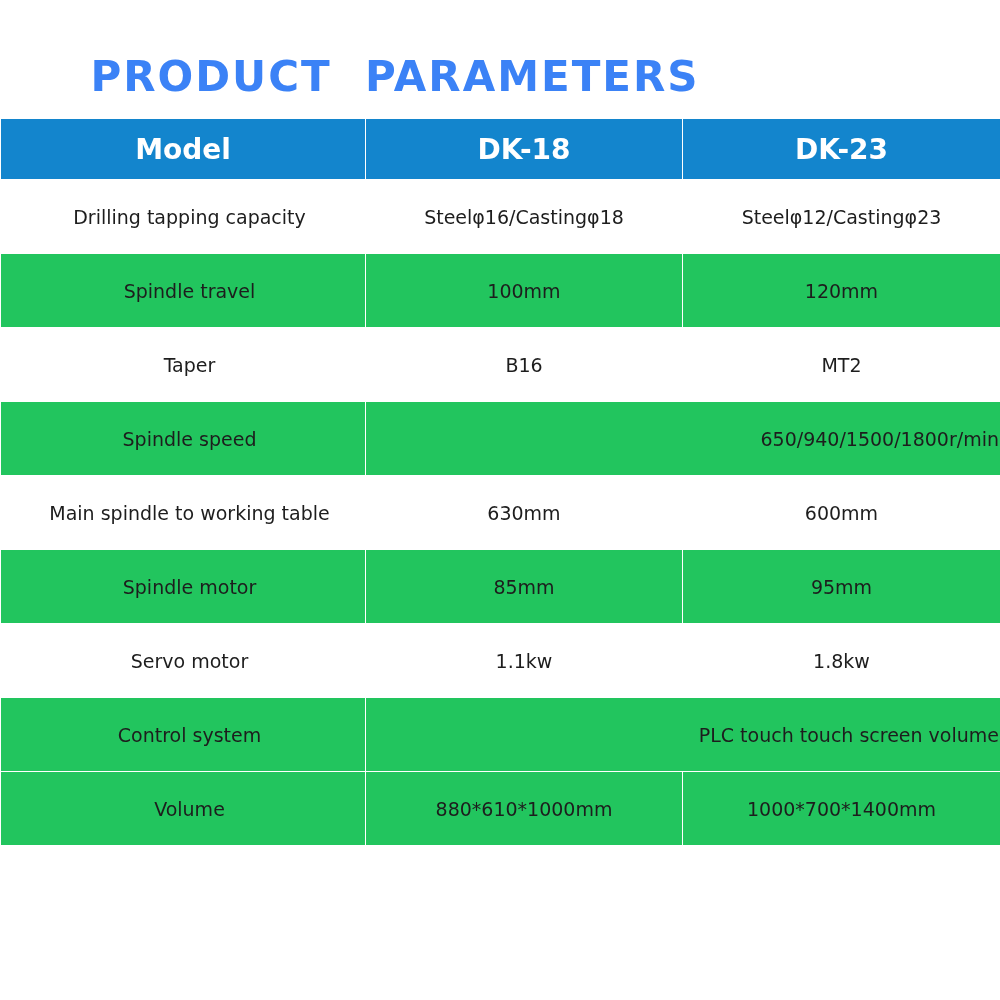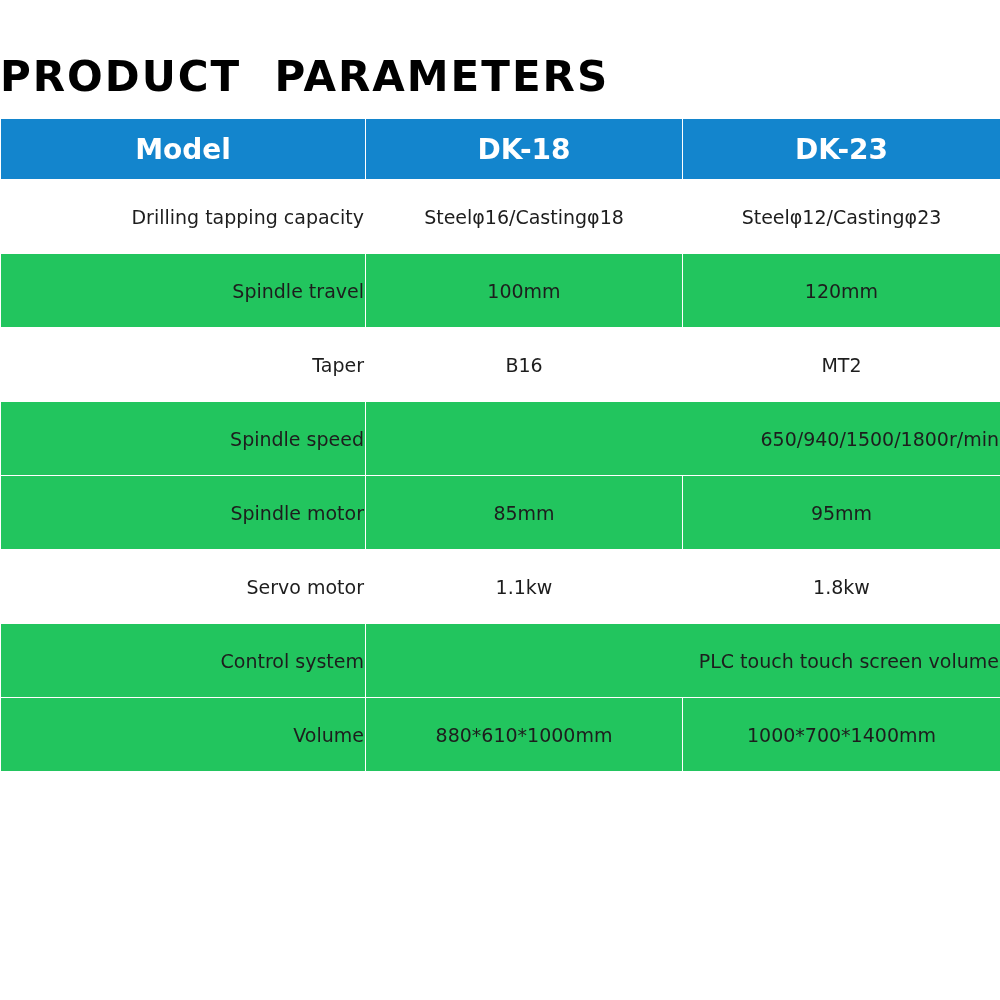--- a/index.html
+++ b/index.html
@@ -15,24 +15,25 @@
     width: 1000px;
     height: 1000px;
     background: #ffffff;
     overflow: hidden;
   }
   .title {
     position: absolute;
     top: 52px;
     left: 0;
     width: 790px;
+    text-align: center;
     font-size: 42px;
     font-weight: bold;
     letter-spacing: 2px;
-    color: #000000;
+    color: #3b82f6;
     font-family: "DejaVu Sans", sans-serif;
     white-space: pre;
   }
   .spec-table {
     position: absolute;
     top: 118px;
     left: 0;
     width: 1000px;
     border-collapse: collapse;
     table-layout: fixed;
@@ -55,21 +56,21 @@
     height: 71px;
     font-size: 19px;
     color: #1d1d1d;
     border: 1px solid #ffffff;
     font-family: "DejaVu Sans", sans-serif;
     vertical-align: middle;
   }
   .spec-table tr.odd td { background: #ffffff; }
   .spec-table tr.even td { background: #22c55e; }
   .label-cell {
-    text-align: right;
+    text-align: center;
     padding-left: 14px;
   }
   .val-cell {
     text-align: center;
   }
   .merged {
     text-align: right;
   }
 </style>
 </head>
@@ -105,20 +106,25 @@
       </tr>
       <tr class="odd">
         <td class="label-cell">Taper</td>
         <td class="val-cell">B16</td>
         <td class="val-cell">MT2</td>
       </tr>
       <tr class="even">
         <td class="label-cell">Spindle speed</td>
         <td class="merged" colspan="2">650/940/1500/1800r/min</td>
       </tr>
+      <tr class="odd">
+        <td class="label-cell">Main spindle to working table</td>
+        <td class="val-cell">630mm</td>
+        <td class="val-cell">600mm</td>
+      </tr>
       <tr class="even">
         <td class="label-cell">Spindle motor</td>
         <td class="val-cell">85mm</td>
         <td class="val-cell">95mm</td>
       </tr>
       <tr class="odd">
         <td class="label-cell">Servo motor</td>
         <td class="val-cell">1.1kw</td>
         <td class="val-cell">1.8kw</td>
       </tr>

